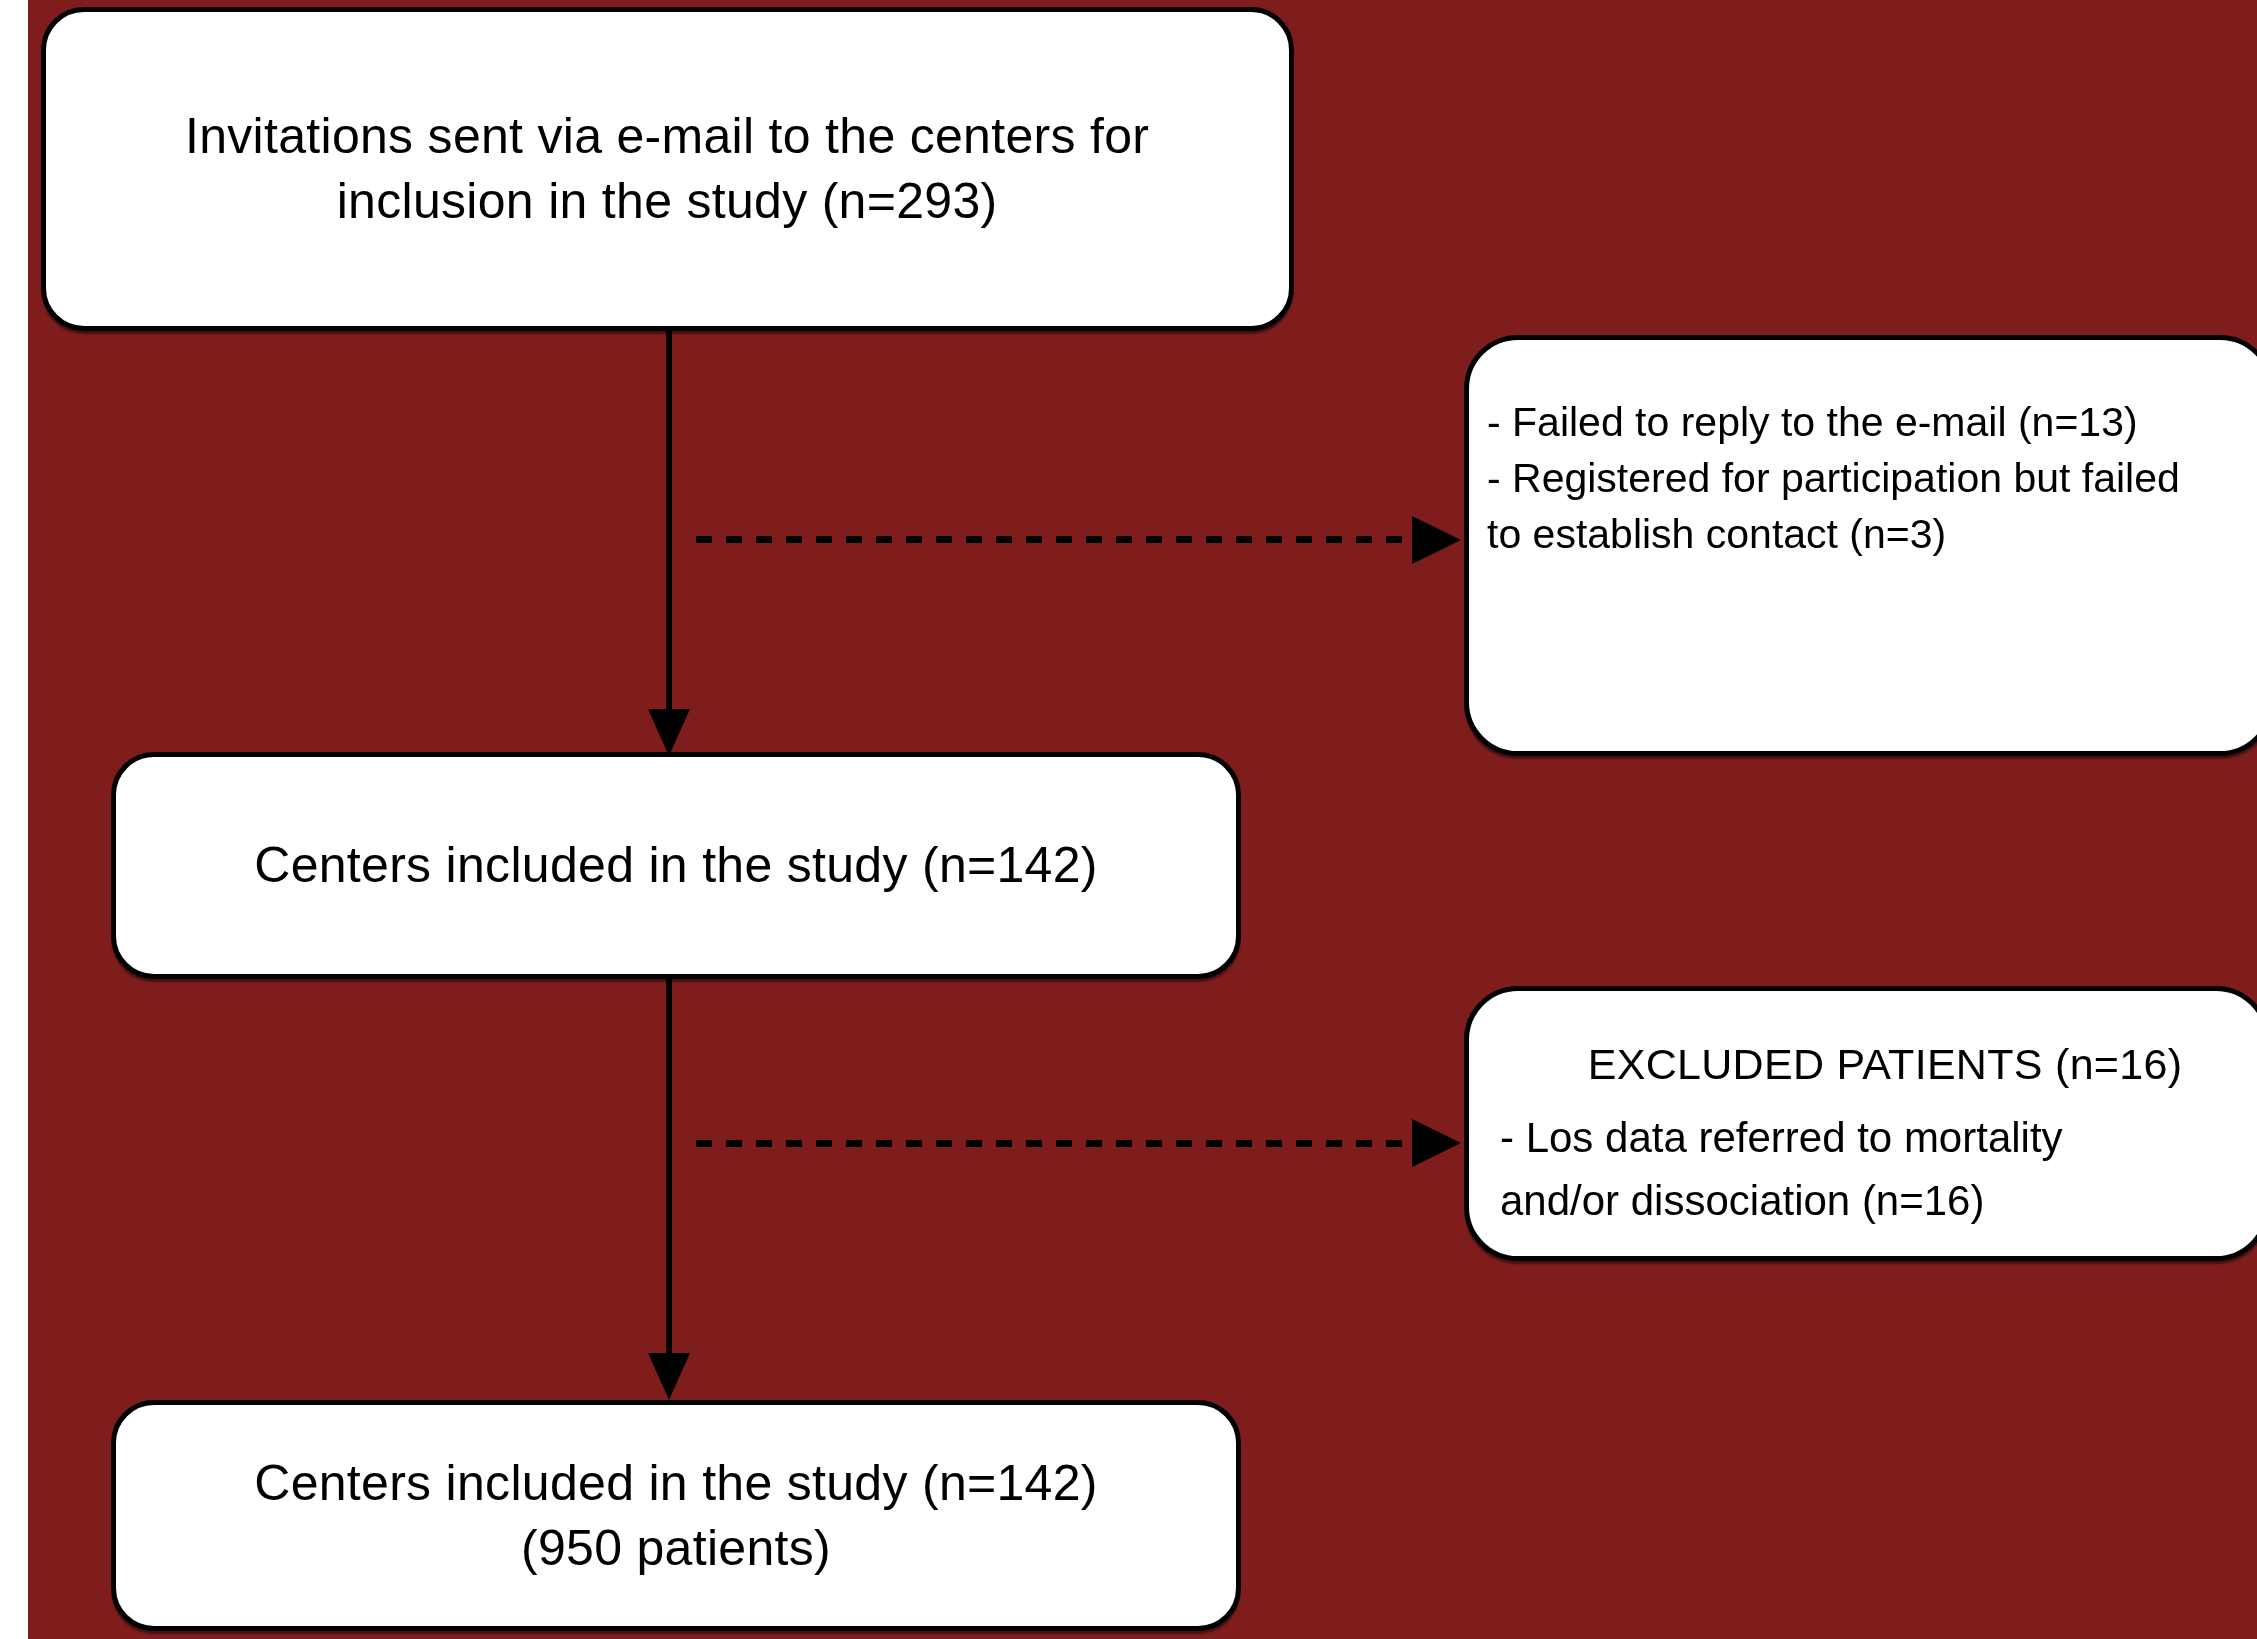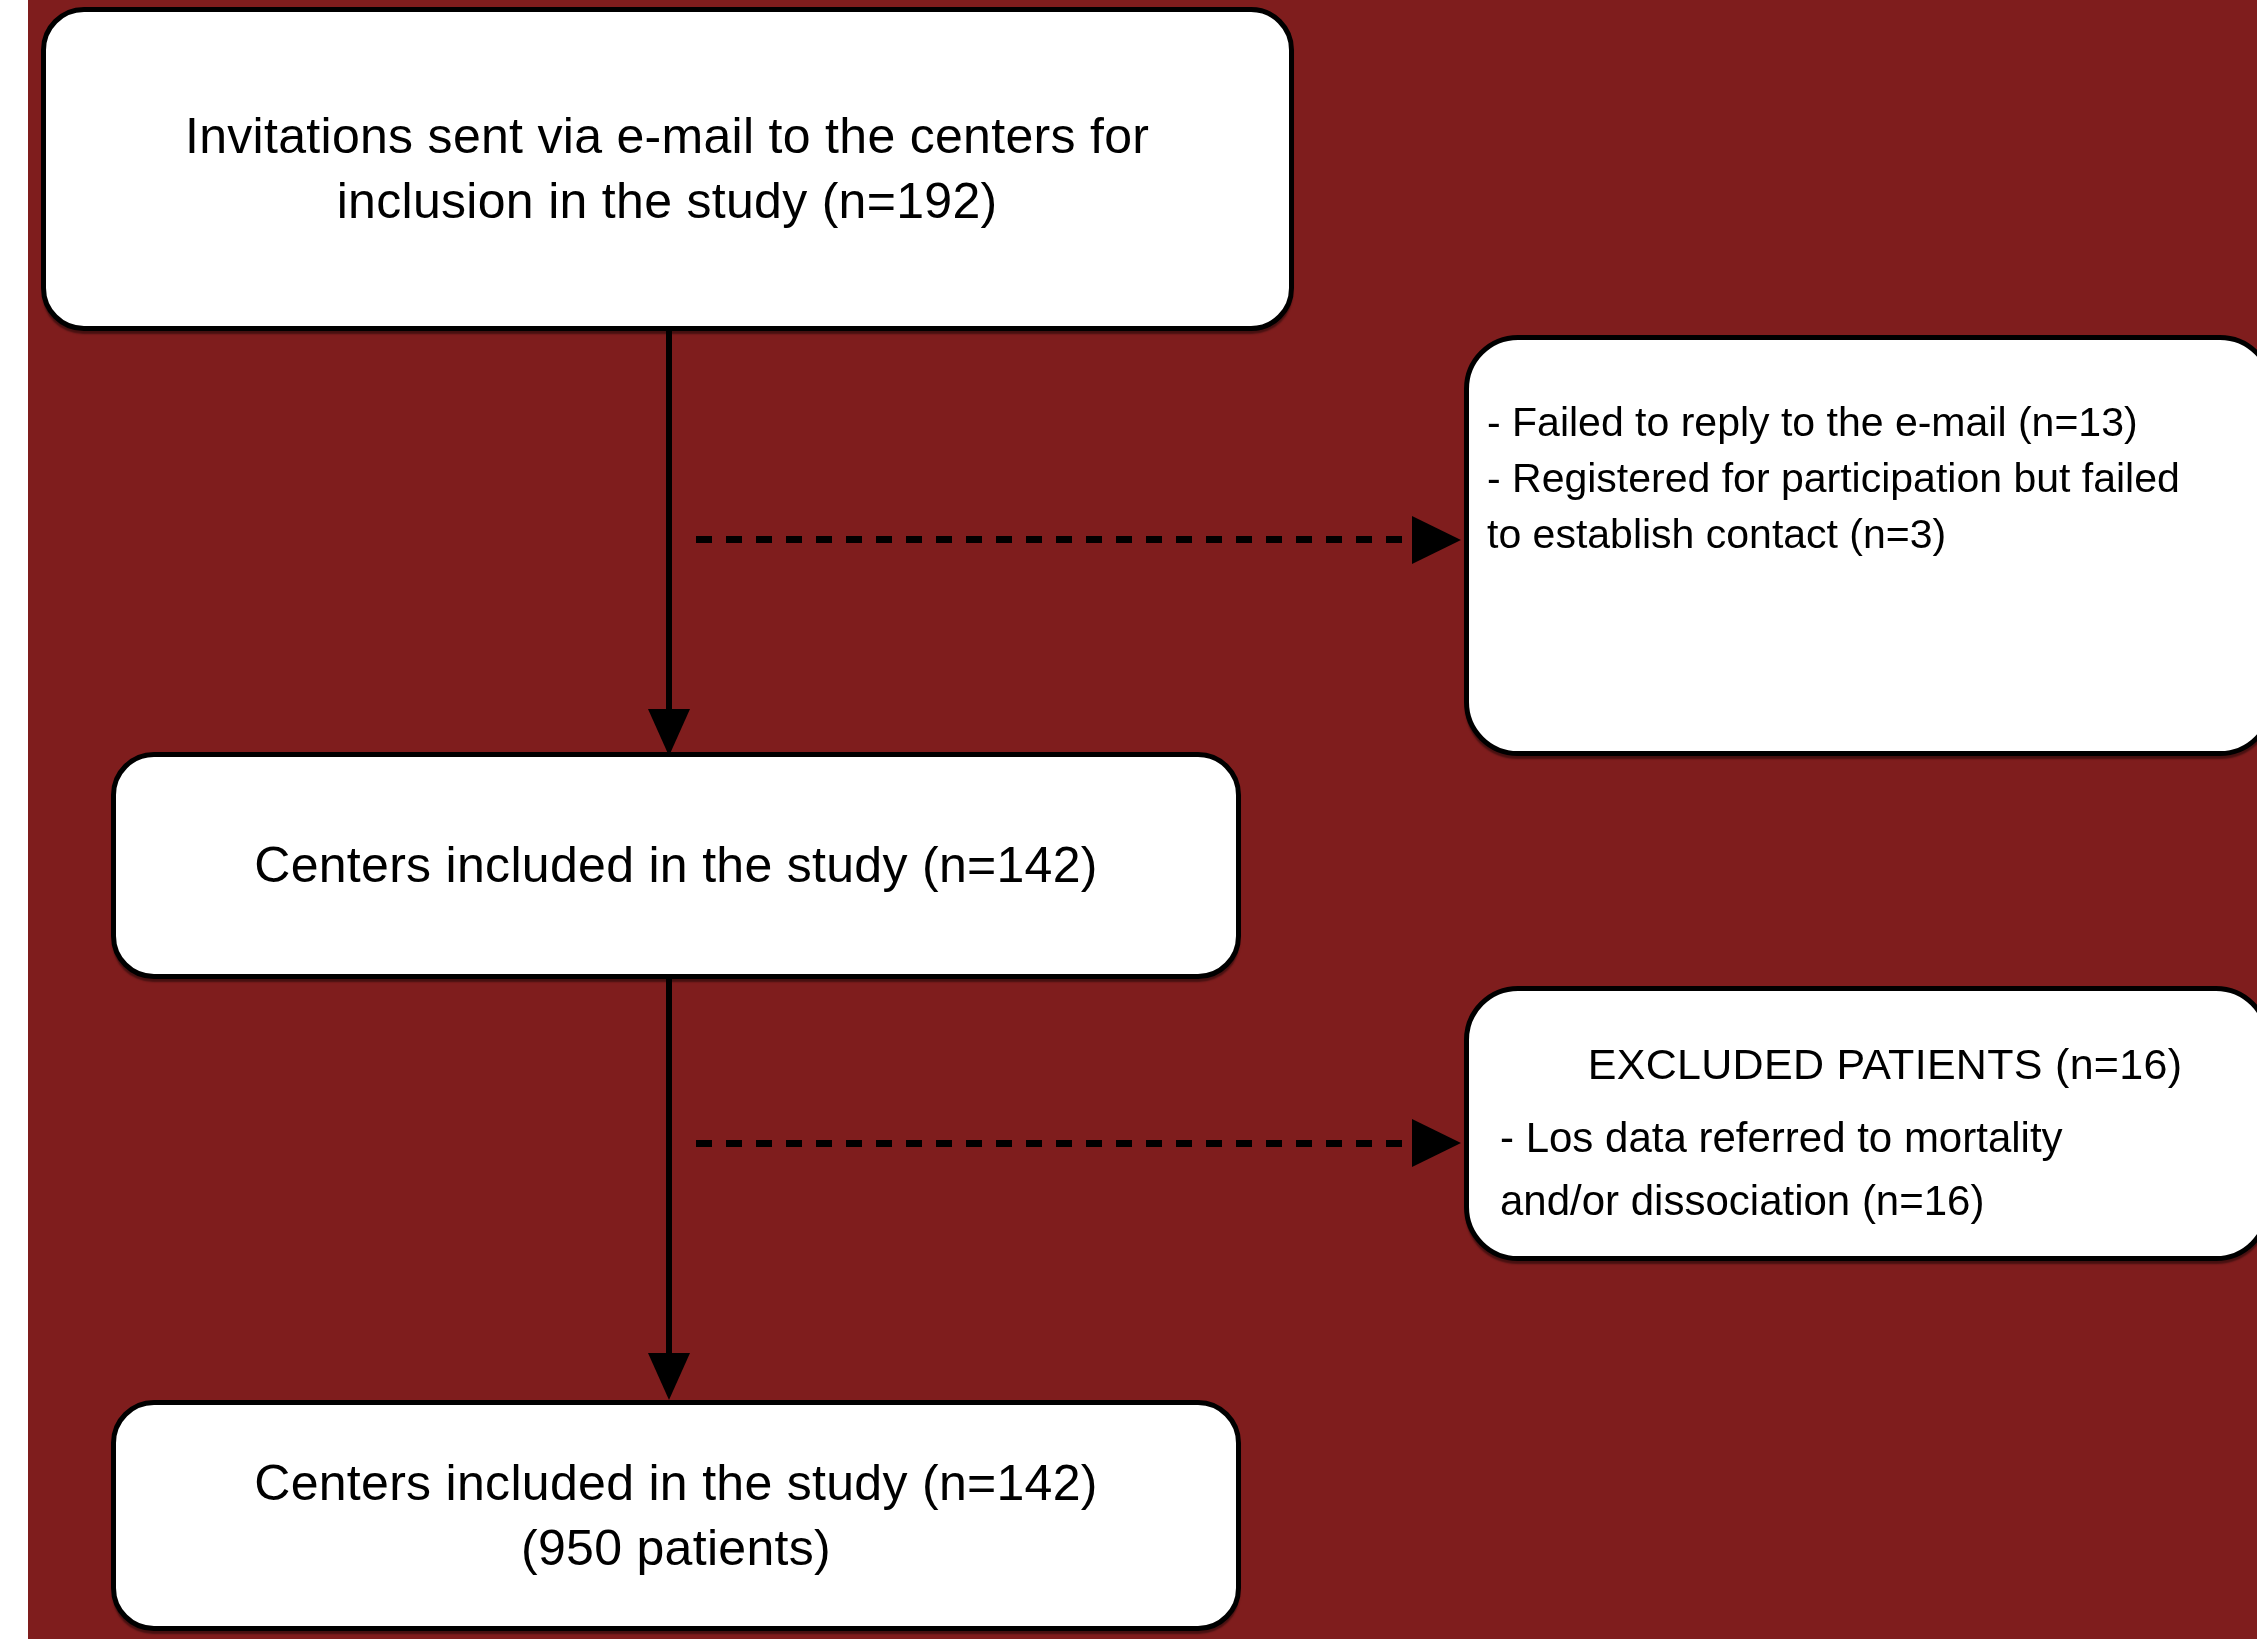--- a/index.html
+++ b/index.html
@@ -95,21 +95,21 @@
     border-left: 49px solid #000000;
   }
 </style>
 </head>
 <body>
 
 <div class="canvas">
 
   <div class="node main" style="left:12.6px; top:7.2px; width:1253px; height:324px;">
     <div>Invitations sent via e-mail to the centers for</div>
-    <div>inclusion in the study (n=192)</div>
+    <div>inclusion in the study (n=293)</div>
   </div>
 
   <div class="vline" style="left:638px; top:331px; height:387px;"></div>
   <div class="head-down" style="left:620px; top:709px;"></div>
 
   <div class="dashline" style="left:668px; top:536px; width:713px;"></div>
   <div class="head-right" style="left:1384px; top:516px;"></div>
 
   <div class="node side ex-centers" style="left:1436px; top:335px; width:810px; height:421px;">
     <div class="side-body">

